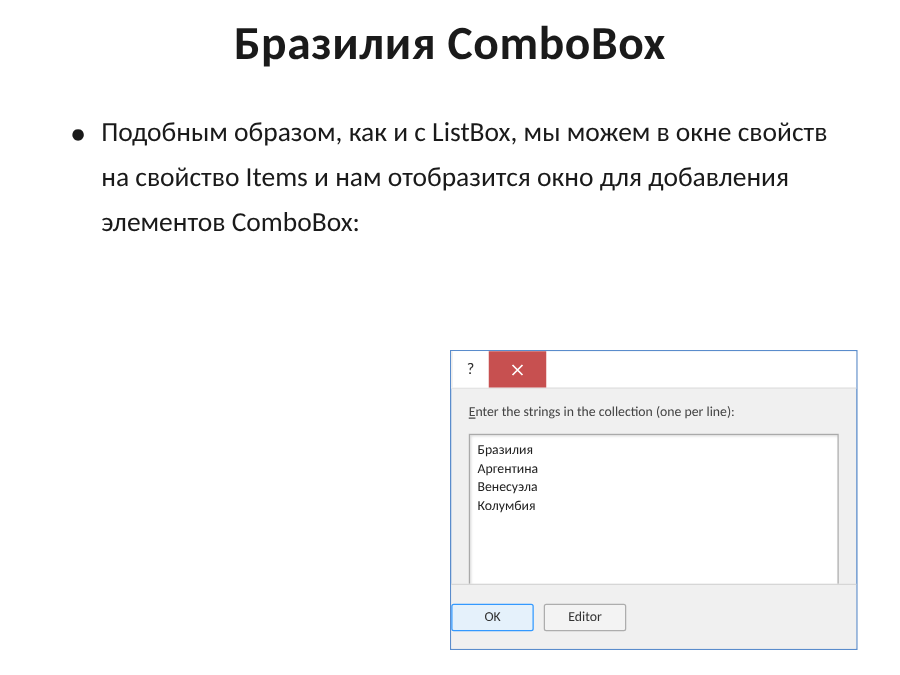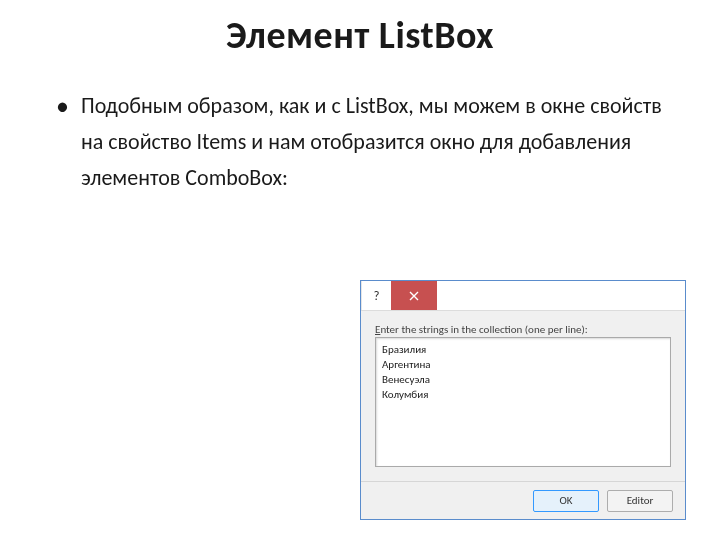--- a/index.html
+++ b/index.html
@@ -92,43 +92,42 @@
       padding: 12px 14px 4px 14px;
     }
     .hint {
       font-size: 11px;
       color: #444;
     }
     .hint .accel {
       text-decoration: underline;
     }
     .collection-box {
-      margin-top: 1px;
+      margin-top: 11px;
       width: 100%;
       height: 130px;
       background: #fff;
       border: 1px solid #aaaaaa;
       box-shadow: inset 1px 1px 2px rgba(0,0,0,0.15);
       padding: 4px 6px;
       font-size: 11px;
       line-height: 15px;
       color: #222;
       overflow: hidden;
     }
     .collection-line { white-space: pre; }
 
     .dialog-footer {
       position: absolute;
       left: 0; right: 0; bottom: 0;
-      height: 38px;
+      height: 52px;
       border-top: 1px solid #d6d6d6;
       background: #f0f0f0;
       display: flex;
       align-items: center;
-      justify-content: flex-end;
       padding-right: 12px;
       gap: 8px;
     }
     .btn {
       min-width: 66px;
       height: 22px;
       font-size: 11px;
       color: #333;
       background: #f3f3f3;
       border: 1px solid #adadad;
@@ -141,21 +140,21 @@
     .btn-primary {
       border-color: #3399ff;
       background: #e5f1fb;
     }
   </style>
 </head>
 <body>
 
 <div class="slide">
 
-  <h1 class="title">Элемент ListBox</h1>
+  <h1 class="title">Бразилия ComboBox</h1>
 
   <div class="body">
     <div class="bullet-row">
       <span class="bullet-dot">•</span>
       <p class="bullet-text">Подобным образом, как и с ListBox, мы можем в окне свойств на свойство Items и нам отобразится окно для добавления элементов ComboBox:</p>
     </div>
   </div>
 
   <div class="dialog">
     <div class="titlebar">

